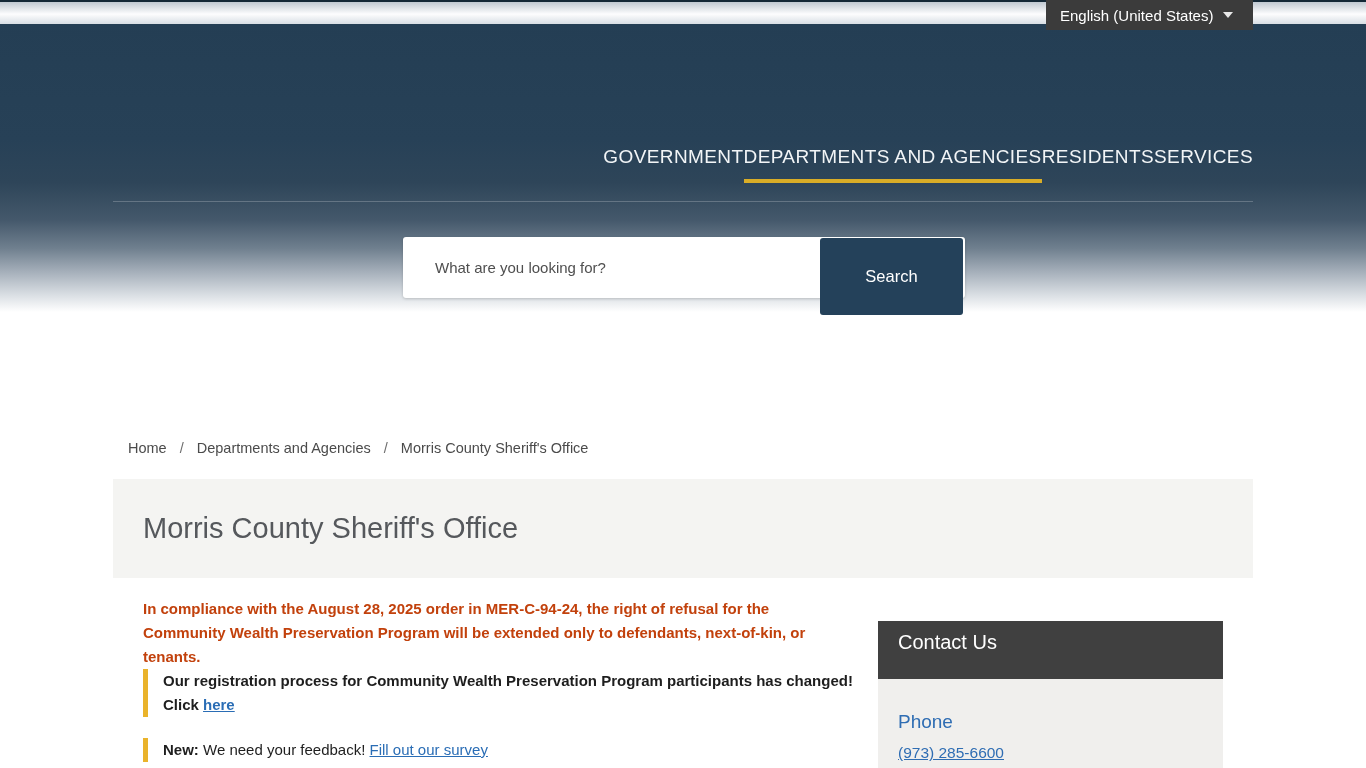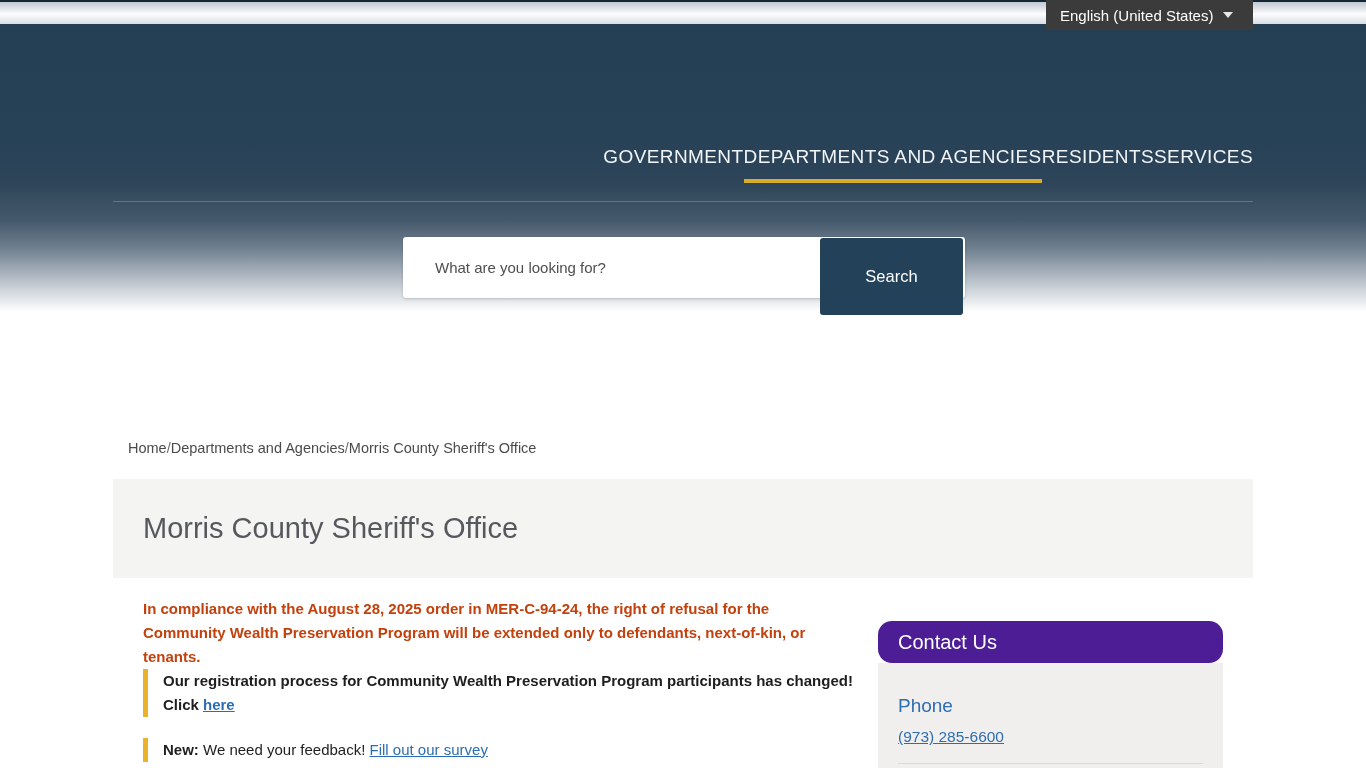--- a/index.html
+++ b/index.html
@@ -66,21 +66,21 @@
   .searchbtn {
     position: absolute; top: 238px; left: 820px; width: 143px; height: 77px;
     background: #24415a; color: #ffffff; border: none; border-radius: 3px;
     font-size: 16.5px; font-family: "Liberation Sans", sans-serif;
     cursor: pointer; z-index: 3;
   }
 
   
   .breadcrumb {
     position: absolute; top: 440px; left: 128px;
-    display: flex; align-items: center; 
+    display: flex; align-items: center; gap: 13px;
     font-size: 14.5px; color: #4b4b4b;
   }
   .breadcrumb a { color: #4b4b4b; text-decoration: none; cursor: pointer; }
   .breadcrumb .sep { color: #6f6f6f; }
 
   
   .titleband {
     position: absolute; top: 479px; left: 113px; width: 1140px; height: 99px;
     background: #f4f4f2; display: flex; align-items: center;
   }
@@ -99,22 +99,22 @@
   }
   .callout.first { font-weight: bold; }
   .callout.second { margin-top: 21px; }
   .callout.second .prefix { font-weight: bold; }
   .callout a { color: #2a6db5; text-decoration: underline; cursor: pointer; }
   .callout.first a { font-weight: bold; }
 
   
   .contact { position: absolute; top: 621px; left: 878px; width: 345px; }
   .contact-header {
-    height: 42px; background: #4c1d95; color: #ffffff;
-    font-size: 20px; line-height: 42px; padding-left: 20px; border-radius: 14px;
+    height: 58px; background: #404040; color: #ffffff;
+    font-size: 20px; line-height: 42px; padding-left: 20px;
   }
   .contact-body { background: #f0efed; padding: 20px 20px 0 20px; height: 190px; }
   .phone-heading { color: #2f6db3; font-size: 19px; margin-top: 12px; }
   .phone-link {
     display: inline-block; margin-top: 11px; color: #2f6db3;
     font-size: 15.5px; text-decoration: underline; cursor: pointer;
   }
   .contact-divider { margin-top: 17px; border-top: 1px solid #ddd9d5; }
 </style>
 </head>

